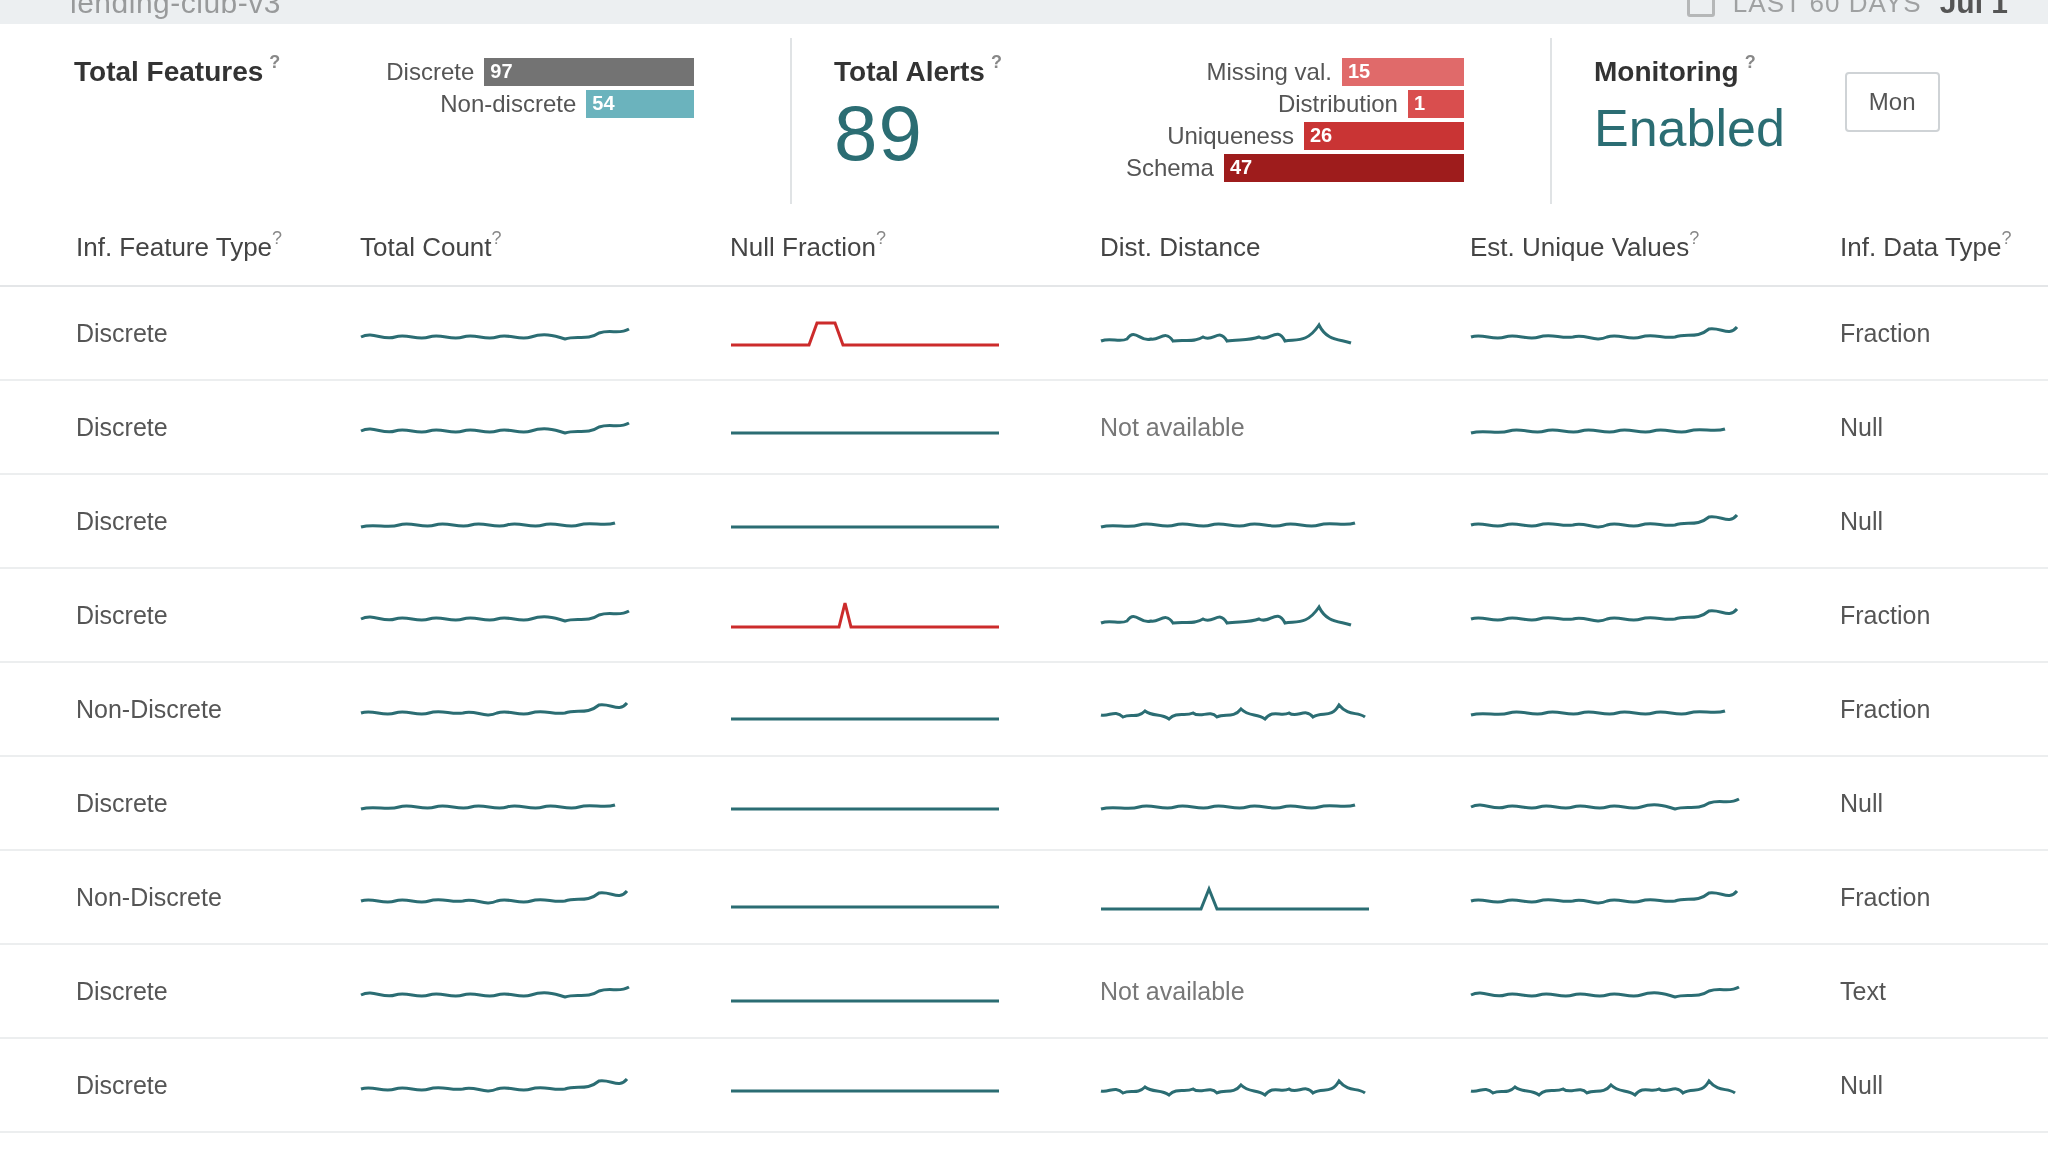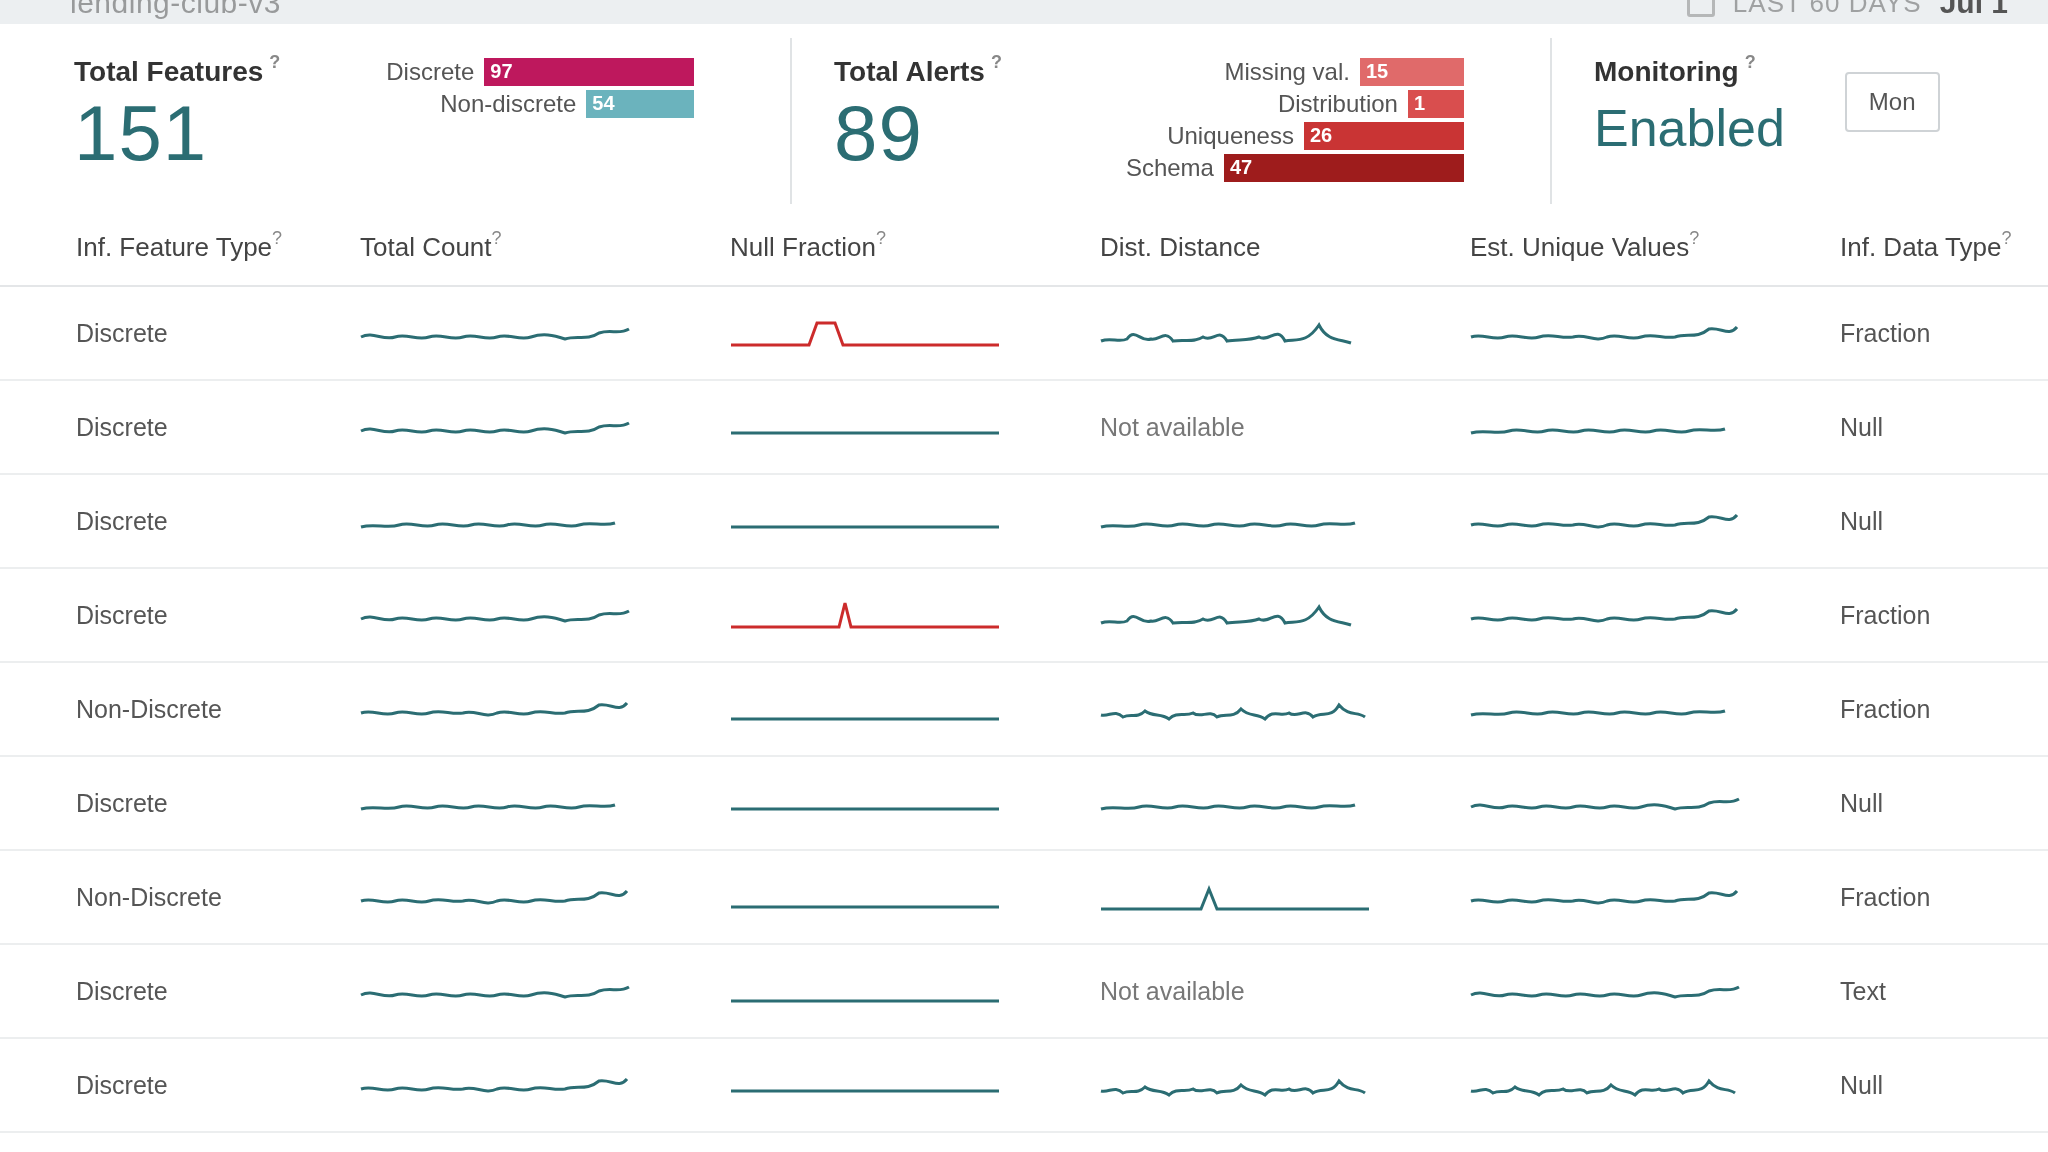--- a/index.html
+++ b/index.html
@@ -93,26 +93,25 @@
 </div>
 
 <div class="summary">
 
   <div class="card card-features">
     <div>
       <div class="card-title">
         <span>Total Features</span>
         <span class="qmark">?</span>
       </div>
-      <div class="bignum">151</div>
     </div>
     <div class="ftbars" id="ftbars">
         <div class="r">
           <div class="lbl">Discrete</div>
-          <div class="bar" style="width: 210px; background: #be185d;">
+          <div class="bar" style="width: 210px; background: #737373;">
             <span>97</span>
           </div>
         </div>
         <div class="r">
           <div class="lbl">Non-discrete</div>
           <div class="bar" style="width: 108px; background: rgb(107, 179, 189);">
             <span>54</span>
           </div>
         </div>
       </div>
@@ -122,21 +121,21 @@
     <div>
       <div class="card-title">
         <span>Total Alerts</span>
         <span class="qmark">?</span>
       </div>
       <div class="bignum">89</div>
     </div>
     <div class="albars" id="albars">
         <div class="r">
           <div class="lbl">Missing val.</div>
-          <div class="bar" style="width: 104px; background: rgb(224, 106, 106);">
+          <div class="bar" style="width: 122px; background: rgb(224, 106, 106);">
             <span>15</span>
           </div>
         </div>
         <div class="r">
           <div class="lbl">Distribution</div>
           <div class="bar" style="width: 56px; background: rgb(217, 78, 78);">
             <span>1</span>
           </div>
         </div>
         <div class="r">

